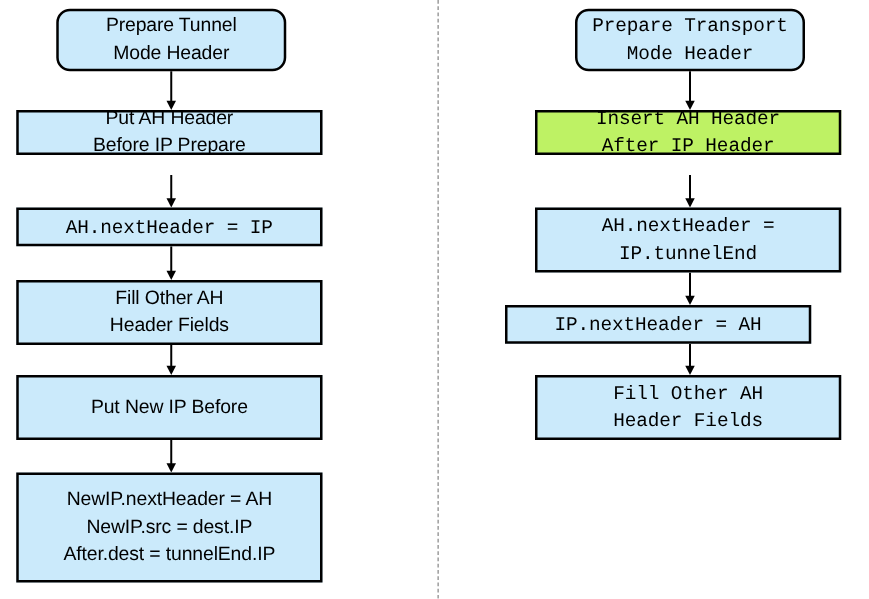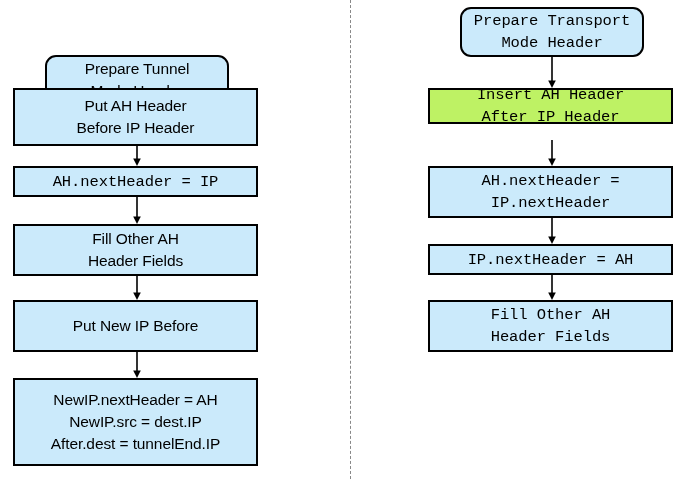--- a/index.html
+++ b/index.html
@@ -83,27 +83,27 @@
           <line x1="8" y1="0" x2="8" y2="18" stroke="#000000" stroke-width="1.6"></line>
           <polygon points="8,24 4.2,16.5 11.8,16.5" fill="#000000"></polygon>
         </svg>
       </div>
       <div class="connector" style="left: 129px; top: 352px; width: 16px; height: 26px;">
         <svg width="16" height="26" viewBox="0 0 16 26">
           <line x1="8" y1="0" x2="8" y2="20" stroke="#000000" stroke-width="1.6"></line>
           <polygon points="8,26 4.2,18.5 11.8,18.5" fill="#000000"></polygon>
         </svg>
       </div>
-      <div class="node terminal" style="left: 45px; top: 7px; width: 184px; height: 50px; background: rgb(203, 234, 251); border-color: rgb(0, 0, 0); margin-top: 48px;">
+      <div class="node terminal" style="left: 45px; top: 7px; width: 184px; height: 50px; background: rgb(203, 234, 251); border-color: rgb(0, 0, 0);">
         <span class="line">Prepare Tunnel</span>
         <span class="line">Mode Header</span>
       </div>
-      <div class="node" style="left: 13px; top: 88px; width: 245px; height: 58px; background: rgb(203, 234, 251); border-color: rgb(0, 0, 0);">
+      <div class="node" style="left: 13px; top: 88px; width: 245px; height: 36px; background: rgb(203, 234, 251); border-color: rgb(0, 0, 0);">
         <span class="line">Put AH Header</span>
-        <span class="line">Before IP Header</span>
+        <span class="line">Before IP Prepare</span>
       </div>
       <div class="node" style="left: 13px; top: 166px; width: 245px; height: 31px; background: rgb(203, 234, 251); border-color: rgb(0, 0, 0); font-family: Liberation Mono, monospace;">
         <span class="line">AH.nextHeader = IP</span>
       </div>
       <div class="node" style="left: 13px; top: 224px; width: 245px; height: 52px; background: rgb(203, 234, 251); border-color: rgb(0, 0, 0);">
         <span class="line">Fill Other AH</span>
         <span class="line">Header Fields</span>
       </div>
       <div class="node" style="left: 13px; top: 300px; width: 245px; height: 52px; background: rgb(203, 234, 251); border-color: rgb(0, 0, 0);">
         <span class="line">Put New IP Before</span>
@@ -142,23 +142,23 @@
       <div class="node terminal" style="left: 460px; top: 7px; width: 184px; height: 50px; background: rgb(203, 234, 251); border-color: rgb(0, 0, 0);">
         <span class="line">Prepare Transport</span>
         <span class="line">Mode Header</span>
       </div>
       <div class="node" style="left: 428px; top: 88px; width: 245px; height: 36px; background: #bef264; border-color: rgb(0, 0, 0);">
         <span class="line">Insert AH Header</span>
         <span class="line">After IP Header</span>
       </div>
       <div class="node" style="left: 428px; top: 166px; width: 245px; height: 52px; background: rgb(203, 234, 251); border-color: rgb(0, 0, 0);">
         <span class="line">AH.nextHeader =</span>
-        <span class="line">IP.nextHeader</span>
+        <span class="line">IP.tunnelEnd</span>
       </div>
-      <div class="node" style="left: 428px; top: 244px; width: 245px; height: 31px; background: rgb(203, 234, 251); border-color: rgb(0, 0, 0);">
+      <div class="node" style="left: 404px; top: 244px; width: 245px; height: 31px; background: rgb(203, 234, 251); border-color: rgb(0, 0, 0);">
         <span class="line">IP.nextHeader = AH</span>
       </div>
       <div class="node" style="left: 428px; top: 300px; width: 245px; height: 52px; background: rgb(203, 234, 251); border-color: rgb(0, 0, 0);">
         <span class="line">Fill Other AH</span>
         <span class="line">Header Fields</span>
       </div>
     </div>
   </div>
 
 </body></html>

